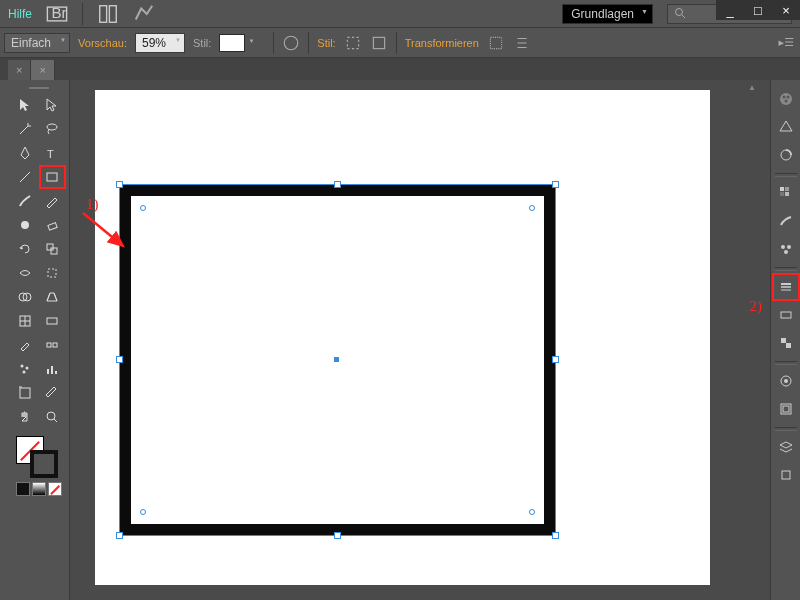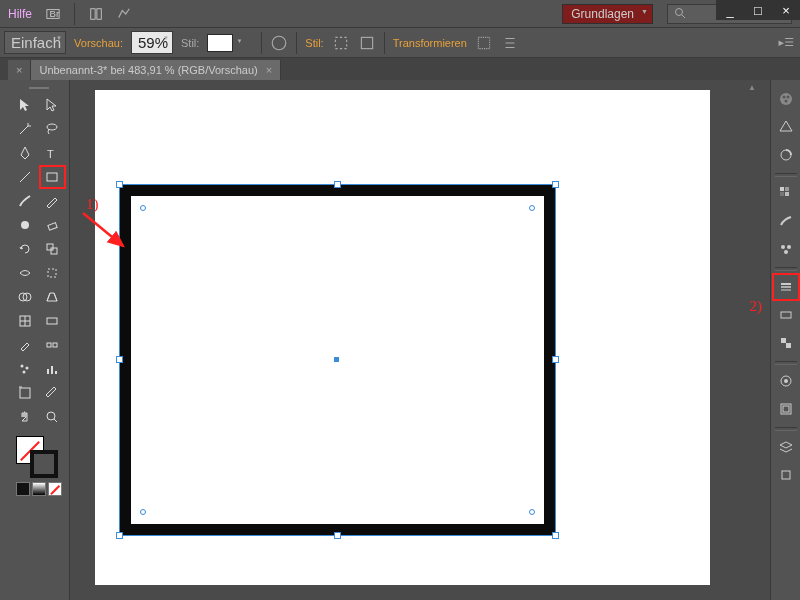--- a/index.html
+++ b/index.html
@@ -1,28 +1,28 @@
 <!DOCTYPE html>
 <html><head>
 <meta charset="utf-8">
 <style>
 *{margin:0;padding:0;box-sizing:border-box;font-family:Tahoma,Arial,sans-serif;font-size:11px;color:#ccc;user-select:none}
 body{background:#4a4a4a;width:800px;height:600px;overflow:hidden;position:relative}
 .window-controls{position:absolute;top:0;right:0;height:20px;display:flex;background:#333}
 .win-btn{width:28px;height:20px;display:flex;align-items:center;justify-content:center;color:#fff;font-size:13px;cursor:pointer}
 .menubar{height:28px;background:#535353;display:flex;align-items:center;padding:0 8px;gap:14px;border-bottom:1px solid #393939}
-.menu-item{color:#f0abfc;font-size:12px;cursor:pointer}
-.menu-iconbtn{width:14px;height:22px;display:flex;align-items:center;justify-content:center;cursor:pointer}
+.menu-item{color:#5eead4;font-size:12px;cursor:pointer}
+.menu-iconbtn{width:22px;height:22px;display:flex;align-items:center;justify-content:center;cursor:pointer}
 .menu-spacer{flex:1}
-.dropdown{background:#7f1d1d;border:1px solid #2f2f2f;padding:2px 18px 2px 8px;position:relative;font-size:12px}
+.dropdown{background:#000000;border:1px solid #2f2f2f;padding:2px 18px 2px 8px;position:relative;font-size:12px}
 .dropdown::after{content:"▼";position:absolute;right:4px;top:3px;font-size:7px;color:#aaa}
 .search-box{background:#5c5c5c;border:1px solid #3a3a3a;width:125px;height:20px;display:flex;align-items:center;padding:0 6px;gap:6px}
 .search-box input{background:transparent;border:none;outline:none;color:#ccc;width:100%}
 .optbar{height:30px;background:#535353;display:flex;align-items:center;padding:0 4px;gap:8px;border-bottom:1px solid #393939}
-.opt-combo{background:#5e5e5e;border:1px solid #3a3a3a;padding:2px 4px 2px 6px;position:relative;font-size:15px}
+.opt-combo{background:#5e5e5e;border:1px solid #3a3a3a;padding:2px 18px 2px 6px;position:relative;font-size:12px}
 .opt-combo::after{content:"▼";position:absolute;right:3px;top:3px;font-size:6px;color:#aaa}
 .opt-label{color:#aaa;font-size:11px}
 .opt-label.orange{color:#e8a13a}
 .swatch{width:26px;height:18px;border:1px solid #2a2a2a;background:#fff;position:relative}
 .swatch::after{content:"▼";position:absolute;right:-10px;top:3px;font-size:6px;color:#aaa}
 .sep{width:1px;height:22px;background:#3a3a3a}
 .small-icon{width:18px;height:18px;display:flex;align-items:center;justify-content:center;cursor:pointer}
 .flyout{position:absolute;right:6px;top:36px;font-size:11px;color:#aaa}
 .tabbar{height:22px;background:#434343;display:flex;align-items:flex-end;padding-left:8px;gap:0}
 .doc-tab{background:#565656;padding:4px 8px;font-size:11px;border-right:1px solid #3a3a3a;display:flex;align-items:center;gap:8px;cursor:pointer}
@@ -137,21 +137,20 @@
       </svg>
     </div>
   <div class="flyout">▸☰</div>
 </div>
 
 <div class="tabbar">
   <div class="doc-tab">
       <span class="tab-close">×</span>
     </div>
   <div class="doc-tab active">
-      <span>Unbenannt-3* bei 483,91 % (RGB/Vorschau)</span>
       <span class="tab-close">×</span>
     </div>
 </div>
 
 <div class="main">
   <div class="toolbox">
     <div class="tool-grip">
         <span></span>
       </div>
     <div class="tool-row">

